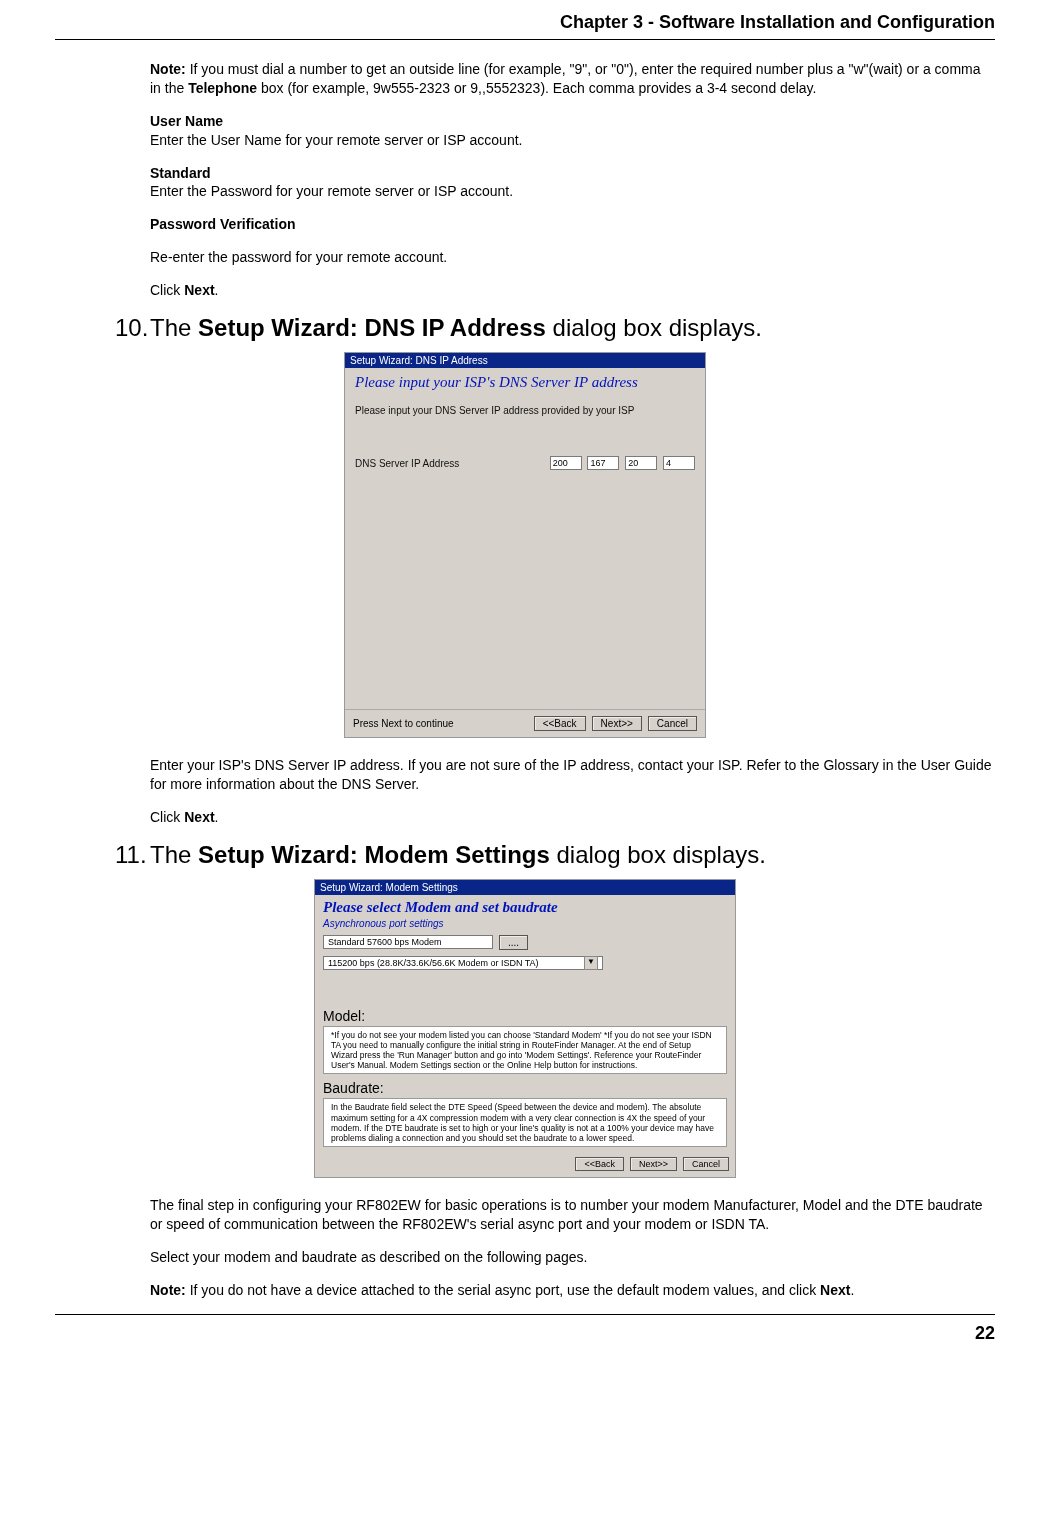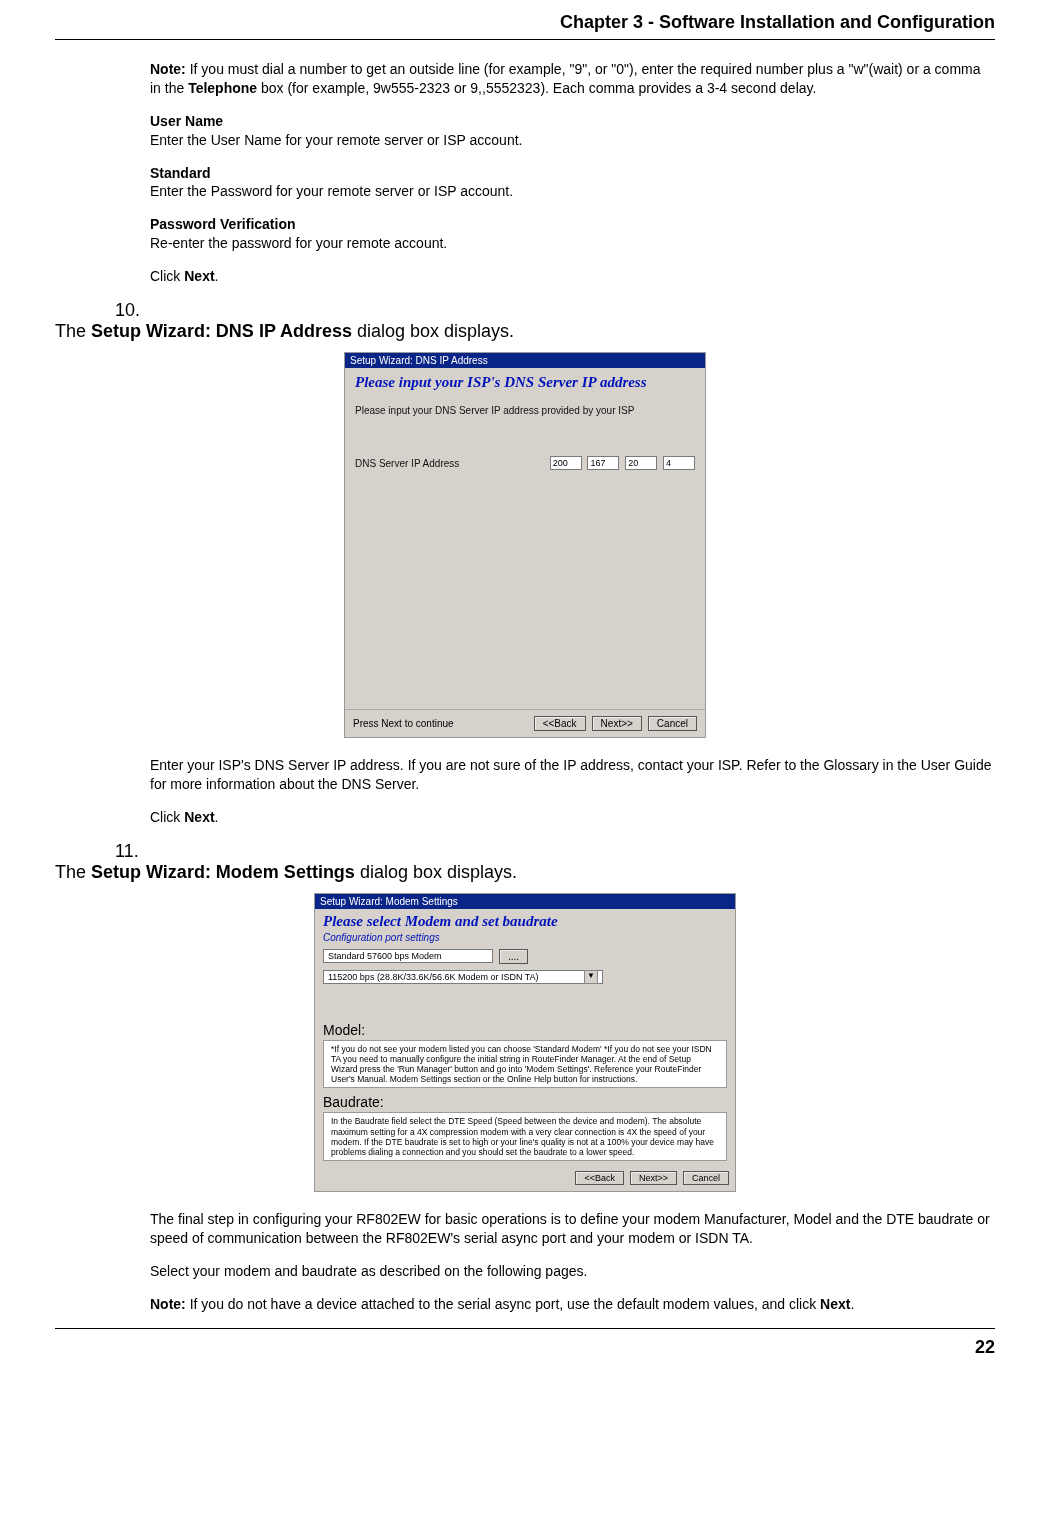--- a/index.html
+++ b/index.html
@@ -25,23 +25,22 @@
   }
   .body-indent {
     margin-left: 95px;
     font-size: 14px;
     line-height: 1.35;
   }
   .body-indent p { margin: 0 0 14px 0; }
   .section-label { font-weight: bold; }
   .step {
     display: flex;
-    font-size: 18px;
+    font-size: 24px;
     margin: 4px 0 10px 0;
-    flex-direction: column;
   }
   .step-num { width: 35px; margin-left: 60px; }
   .step-text { flex: 1; }
   .bold { font-weight: bold; }
   .center { display: flex; justify-content: center; margin: 10px 0 18px 0; }
 
   
   .dlg1 {
     width: 360px;
     border: 1px solid #999;
@@ -53,21 +52,21 @@
     background: #0a2588;
     color: #fff;
     padding: 2px 5px;
     font-size: 10px;
   }
   .dlg1 .bigblue {
     color: #0012bb;
     font-style: italic;
     font-family: Georgia, "Times New Roman", serif;
     font-size: 15px;
-    font-weight: bold;
+    font-weight: normal;
     padding: 6px 10px 8px 10px;
     background: #d6d2cb;
   }
   .dlg1 .content {
     padding: 6px 10px 4px 10px;
     height: 300px;
     position: relative;
     color: #111;
   }
   .dlg1 .dnsrow {
@@ -195,21 +194,21 @@
     <p>
       <span class="bold">Note:</span><span> If you must dial a number to get an outside line (for example, "9", or "0"), enter the required number  plus a "w"(wait) or a comma in the </span><span class="bold">Telephone</span><span> box (for example, 9w555-2323 or 9,,5552323).  Each comma provides a 3-4 second delay.</span>
     </p>
 
     <p style="margin-bottom:0"><span class="section-label">User Name</span></p>
     <p>Enter the User Name for your remote server or  ISP account.</p>
 
     <p style="margin-bottom:0"><span class="section-label">Standard</span></p>
     <p>Enter the Password for your remote server or ISP account.</p>
 
-    <p style="margin-bottom:0"><span class="section-label">Password Verification</span></p>
+    <p style="margin-bottom:14px"><span class="section-label">Password Verification</span></p>
     <p>Re-enter the password for your remote account.</p>
 
     <p>
       <span>Click </span><span class="bold">Next</span><span>.</span>
     </p>
   </div>
 
   <div class="step">
     <div class="step-num">10.</div>
     <div class="step-text">
@@ -254,21 +253,21 @@
     <div class="step-num">11.</div>
     <div class="step-text">
       <span>The </span><span class="bold">Setup Wizard: Modem Settings</span><span> dialog box displays.</span>
     </div>
   </div>
 
   <div class="center">
     <div class="dlg2">
       <div class="titlebar">Setup Wizard: Modem Settings</div>
       <div class="bigblue">Please select Modem and set baudrate</div>
-      <div class="sub">Configuration port settings</div>
+      <div class="sub">Asynchronous port settings</div>
       <div class="combo-row">
         <div class="combo">
             <span>Standard 57600 bps Modem</span>
           </div>
         <span class="winbtn" style="margin-left:0">....</span>
       </div>
       <div class="combo-row" style="margin-top:2px;">
         <div class="combo wide">
           <span>115200 bps (28.8K/33.6K/56.6K Modem or ISDN TA)</span>
           <span class="arrow">▼</span>
@@ -283,21 +282,21 @@
       <div class="footrow">
         <span class="spacer"></span>
         <span class="winbtn">&lt;&lt;Back</span>
         <span class="winbtn">Next&gt;&gt;</span>
         <span class="winbtn">Cancel</span>
       </div>
     </div>
   </div>
 
   <div class="body-indent">
-    <p>The final step in configuring your RF802EW for basic operations is to define your modem Manufacturer, Model and the DTE baudrate or speed of communication between the RF802EW's serial async port and your modem or ISDN TA.</p>
+    <p>The final step in configuring your RF802EW for basic operations is to number your modem Manufacturer, Model and the DTE baudrate or speed of communication between the RF802EW's serial async port and your modem or ISDN TA.</p>
     <p>Select your modem and baudrate as described on the following pages.</p>
     <p>
       <span class="bold">Note:</span><span>  If you do not have a device attached to the serial async port, use the default modem values, and click </span><span class="bold">Next</span><span>.</span>
     </p>
   </div>
 
   <div class="hr-bottom"></div>
   <div class="page-num">22</div>
 </div>
 

